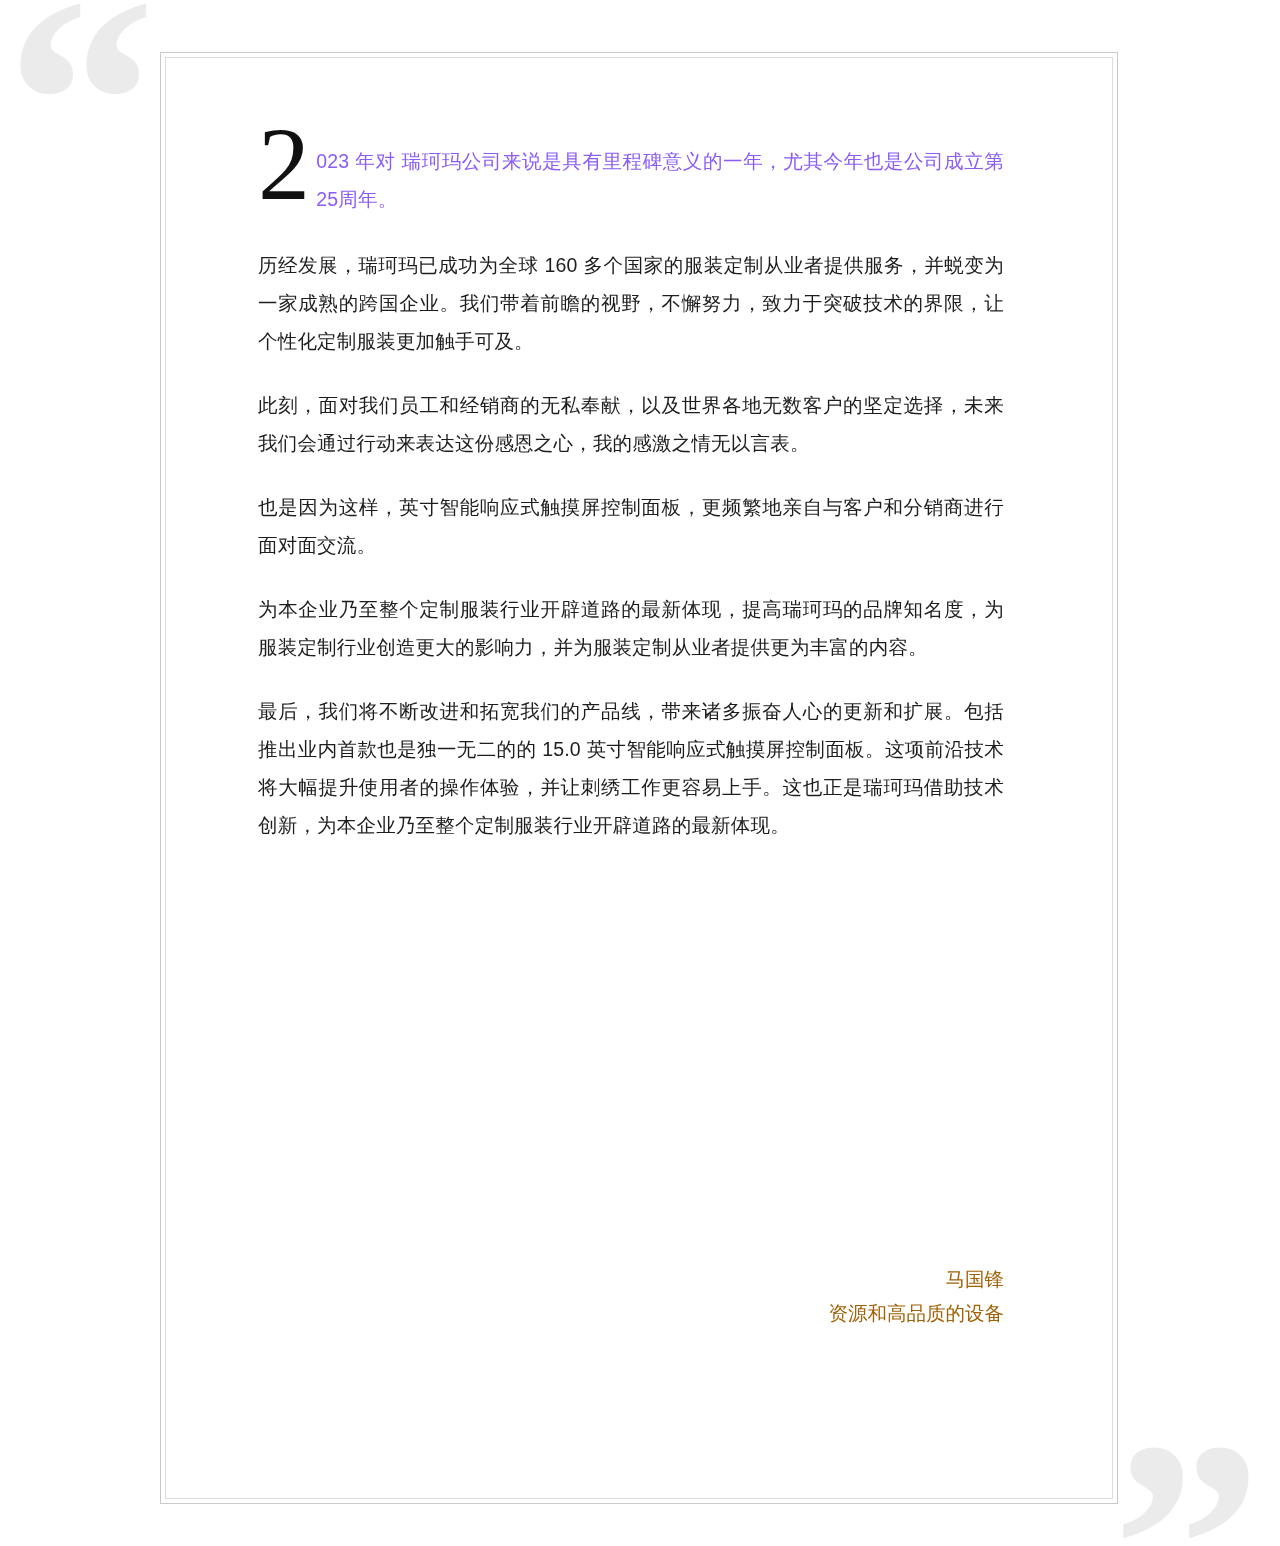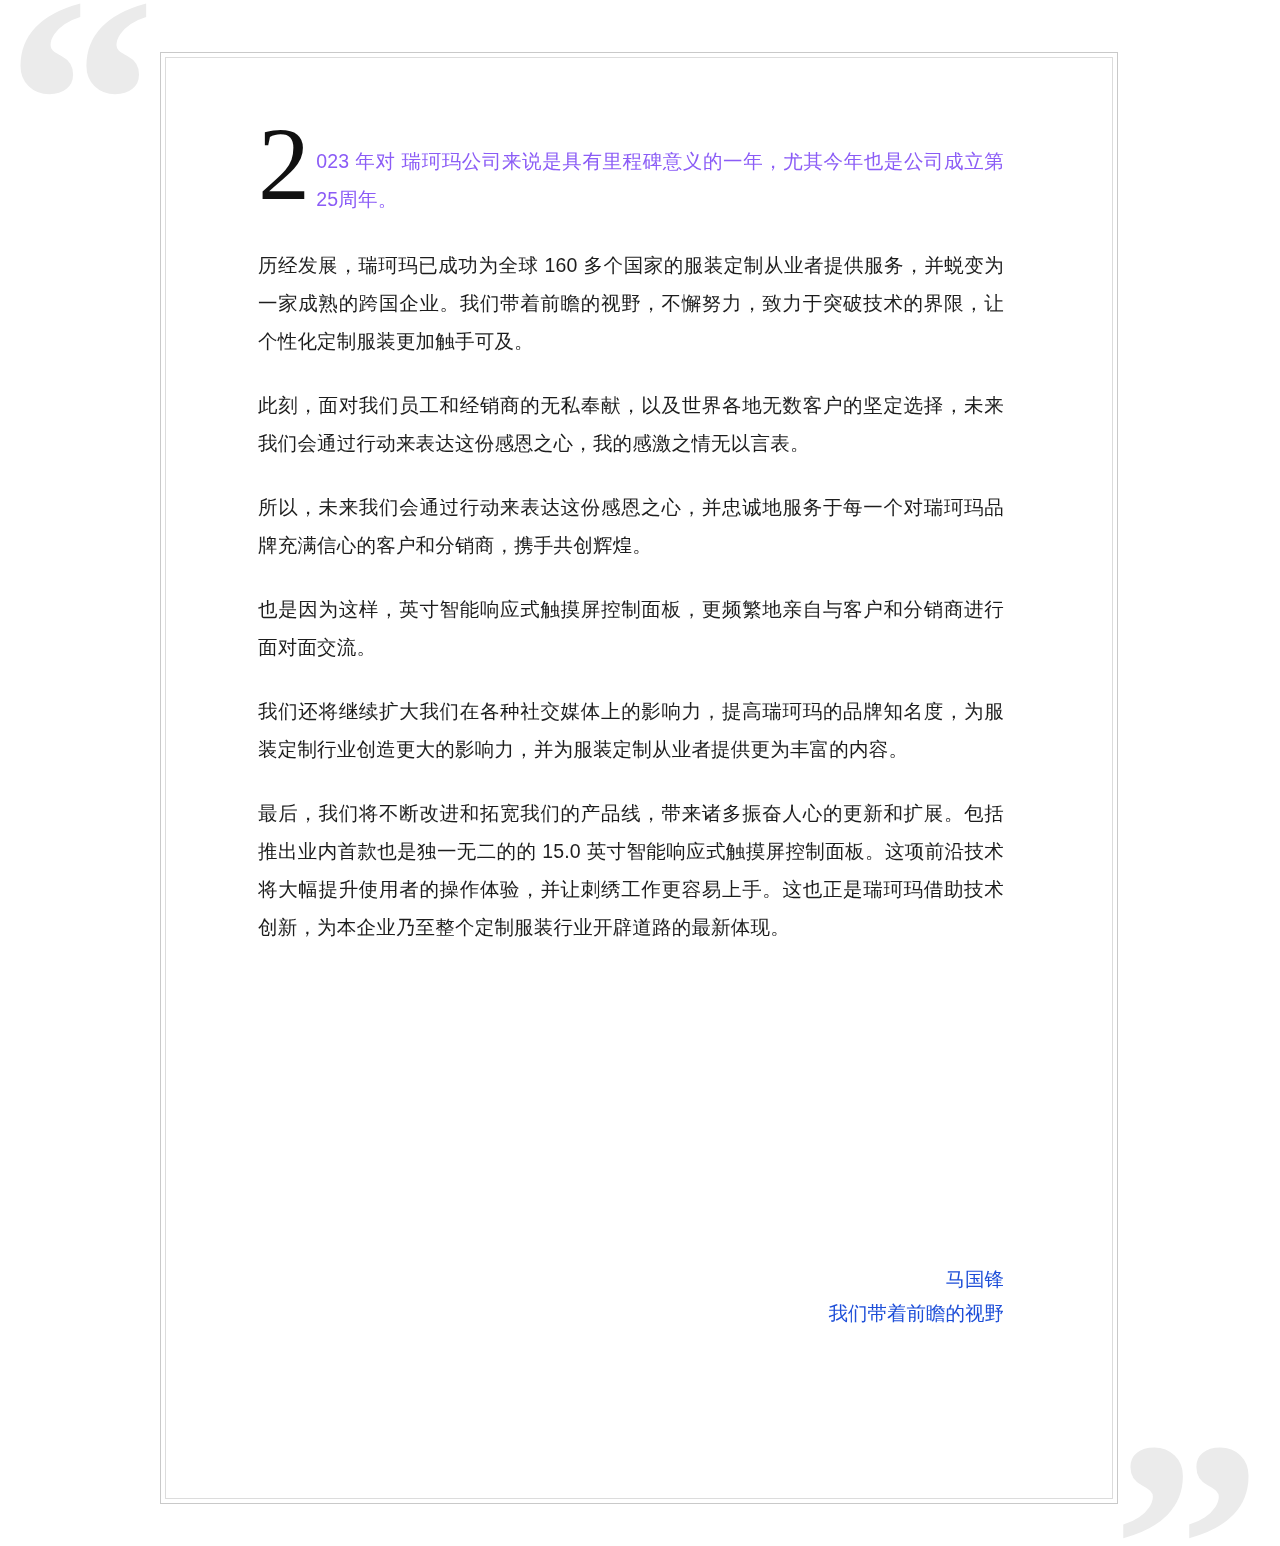--- a/index.html
+++ b/index.html
@@ -98,21 +98,21 @@
   }
 
   .signature {
     position: absolute;
     left: 258px;
     top: 1262px;
     width: 746px;
     text-align: right;
     font-size: 19.5px;
     line-height: 34px;
-    color: #1d4ed8;
+    color: #a16207;
   }
 </style>
 </head>
 <body>
 
 <div class="page">
 
   <div class="quote-mark quote-open">“</div>
   <div class="quote-mark quote-close">”</div>
 
@@ -121,24 +121,23 @@
 
   <div class="letter">
 
     <div class="para first-para">
       <span class="dropcap">2</span>
       <div class="para-text">023 年对 瑞珂玛公司来说是具有里程碑意义的一年，尤其今年也是公司成立第25周年。</div>
     </div>
 
     <p class="para">历经发展，瑞珂玛已成功为全球 160 多个国家的服装定制从业者提供服务，并蜕变为一家成熟的跨国企业。我们带着前瞻的视野，不懈努力，致力于突破技术的界限，让个性化定制服装更加触手可及。</p>
     <p class="para">此刻，面对我们员工和经销商的无私奉献，以及世界各地无数客户的坚定选择，未来我们会通过行动来表达这份感恩之心，我的感激之情无以言表。</p>
-    <p class="para">所以，未来我们会通过行动来表达这份感恩之心，并忠诚地服务于每一个对瑞珂玛品牌充满信心的客户和分销商，携手共创辉煌。</p>
     <p class="para">也是因为这样，英寸智能响应式触摸屏控制面板，更频繁地亲自与客户和分销商进行面对面交流。</p>
-    <p class="para">我们还将继续扩大我们在各种社交媒体上的影响力，提高瑞珂玛的品牌知名度，为服装定制行业创造更大的影响力，并为服装定制从业者提供更为丰富的内容。</p>
+    <p class="para">为本企业乃至整个定制服装行业开辟道路的最新体现，提高瑞珂玛的品牌知名度，为服装定制行业创造更大的影响力，并为服装定制从业者提供更为丰富的内容。</p>
     <p class="para">最后，我们将不断改进和拓宽我们的产品线，带来诸多振奋人心的更新和扩展。包括推出业内首款也是独一无二的的 15.0 英寸智能响应式触摸屏控制面板。这项前沿技术将大幅提升使用者的操作体验，并让刺绣工作更容易上手。这也正是瑞珂玛借助技术创新，为本企业乃至整个定制服装行业开辟道路的最新体现。</p>
   </div>
 
   <div class="signature">
     <div>马国锋</div>
-    <div>我们带着前瞻的视野</div>
+    <div>资源和高品质的设备</div>
   </div>
 
 </div>
 
 </body></html>

